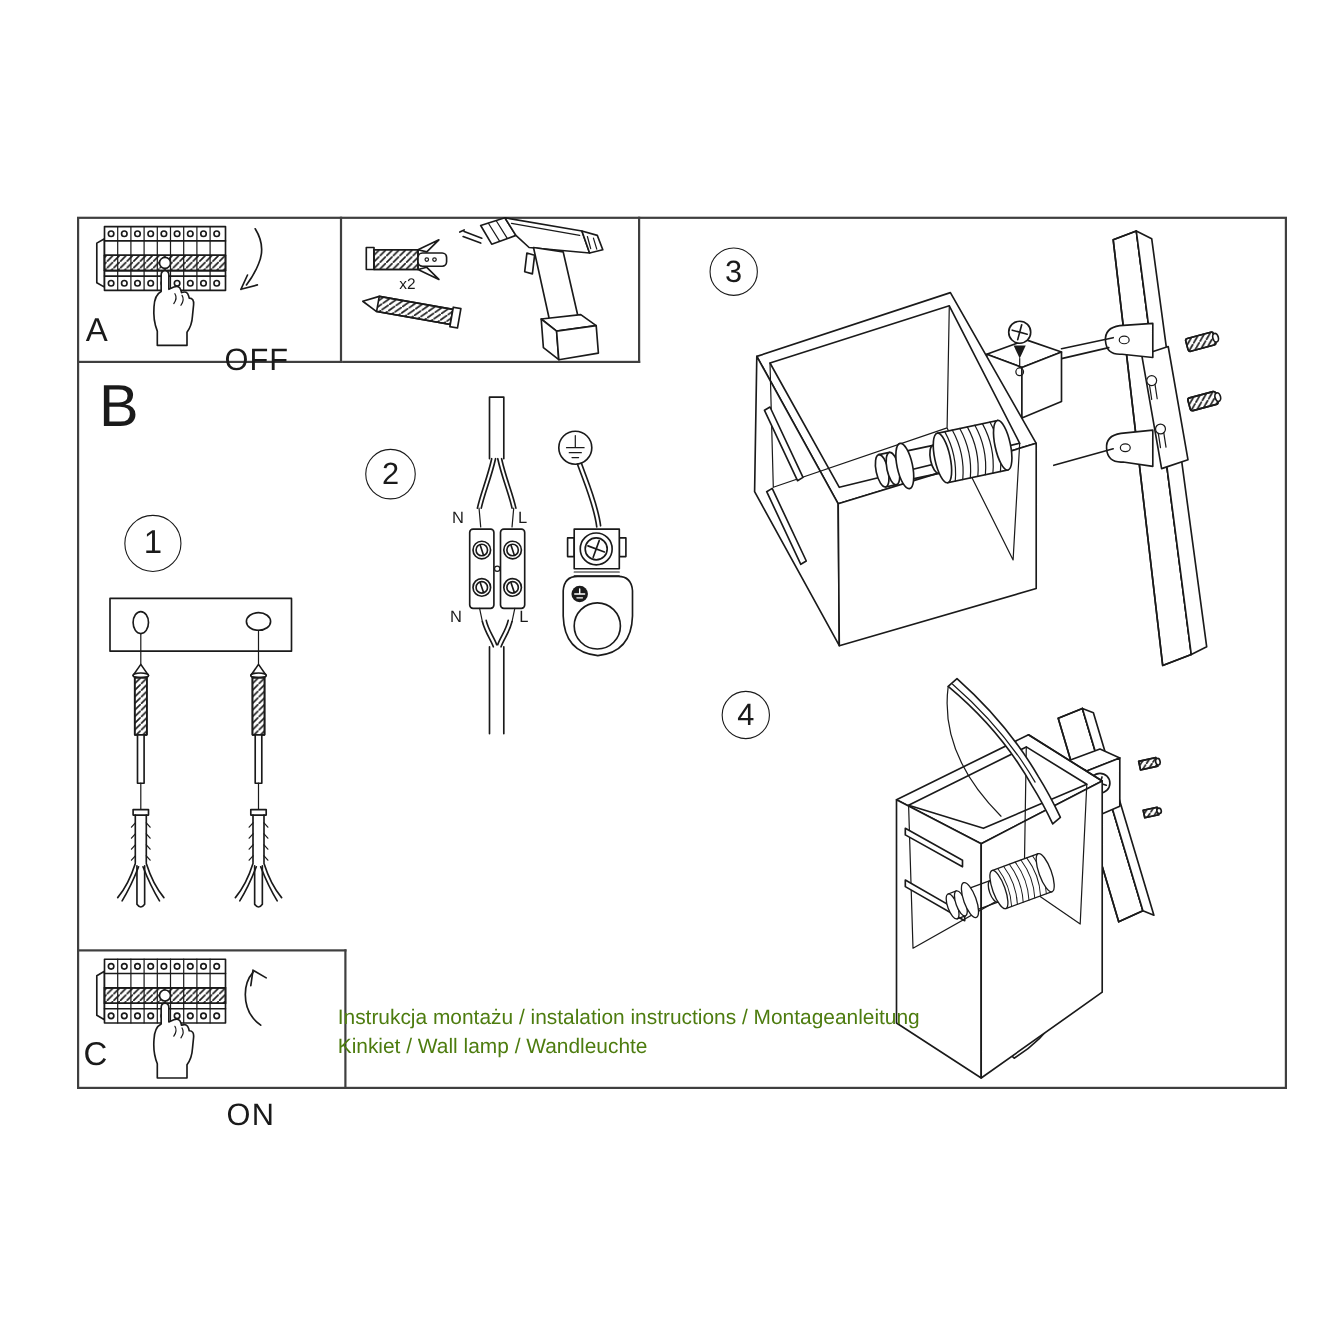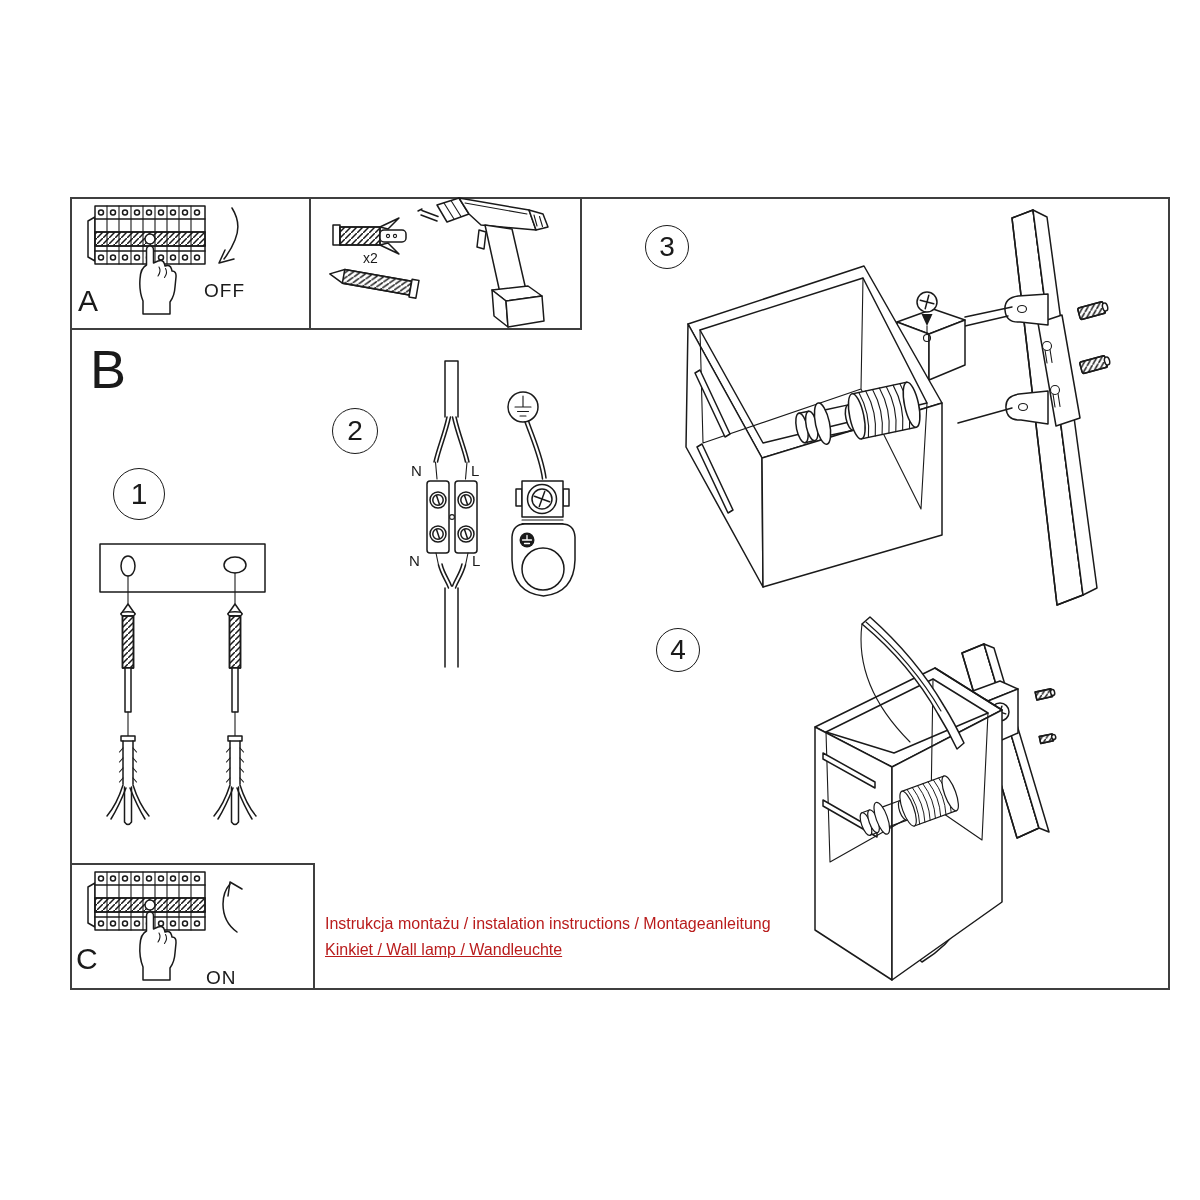--- a/index.html
+++ b/index.html
@@ -13,32 +13,32 @@
   svg{position:absolute;overflow:visible;}
   svg .ln, svg path, svg line, svg rect, svg circle, svg ellipse{stroke:#1a1a1a;stroke-width:1.5;fill:none;stroke-linecap:round;stroke-linejoin:round;}
   svg .wh{fill:#ffffff;}
   svg .bk{fill:#1a1a1a;stroke:none;}
   svg .hf{fill:url(#hf);}
   svg .thin{stroke-width:1.1;}
   svg .wsym{stroke:#ffffff;stroke-width:1.3;}
   .lbl{position:absolute;line-height:1;white-space:nowrap;}
   .letter{font-size:30px;}
   .big-letter{font-size:54px;}
-  .switch-word{font-size:19px;letter-spacing:1px;}
+  .switch-word{font-size:28px;letter-spacing:1px;margin-top:32px;}
   .qty{font-size:14px;}
   .wire-lbl{font-size:15px;}
   .step-circle{position:absolute;border:1.6px solid #1a1a1a;border-radius:50%;
       display:flex;align-items:center;justify-content:center;font-size:28px;background:#fff;box-sizing:border-box;}
   #step1-circle{left:113px;top:468px;width:52px;height:52px;font-size:30px;}
   #step2-circle{left:332px;top:408px;width:46px;height:46px;}
   #step3-circle{left:645px;top:225px;width:44px;height:44px;}
   #step4-circle{left:656px;top:628px;width:44px;height:44px;}
-  .footer-line{position:absolute;left:325px;font-size:16px;color:#b91c1c;}
+  .footer-line{position:absolute;left:307px;font-size:19px;color:#4d7c0f;}
   #footer-1{top:915px;}
-  #footer-2{top:941px;text-decoration:underline;}
+  #footer-2{top:941px;}
 </style>
 </head>
 <body>
 
 <svg width="0" height="0" aria-hidden="true">
   <defs>
     <pattern id="hf" width="6" height="6" patternUnits="userSpaceOnUse">
       <path d="M0 6 L6 0" stroke="#1a1a1a" stroke-width="1"></path>
     </pattern>
     <pattern id="hp" width="17" height="17" patternUnits="userSpaceOnUse">

